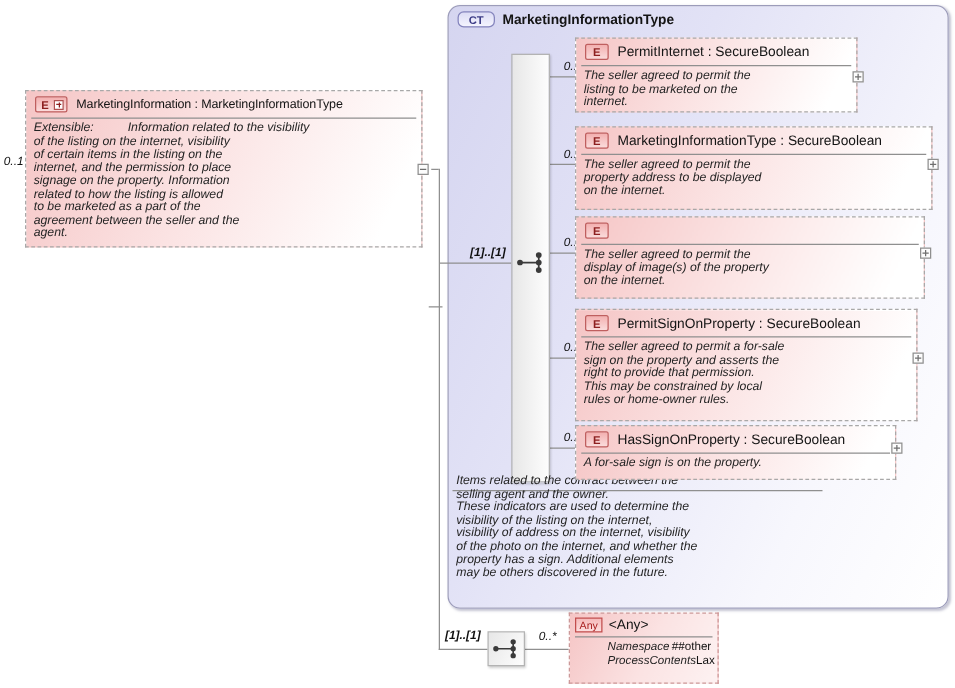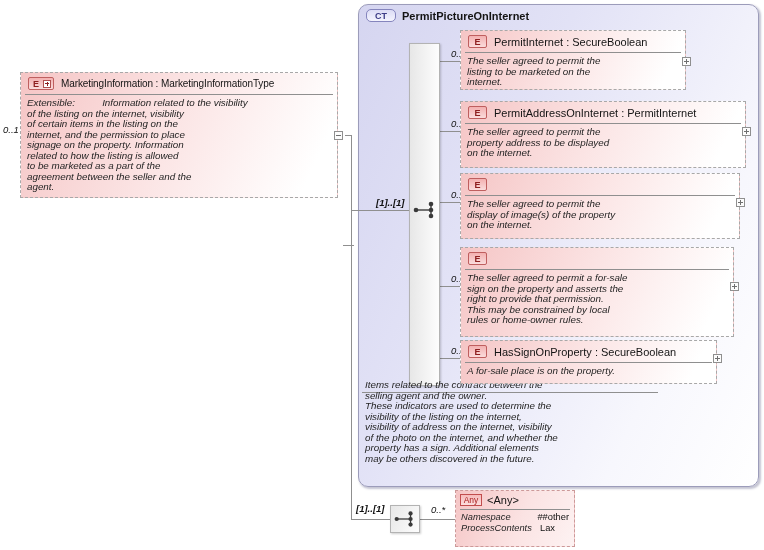--- a/index.html
+++ b/index.html
@@ -66,34 +66,34 @@
 
   
   .ct-doc-sep{position:absolute;left:362px;top:392px;width:296px;height:1px;background:#8f8f8f;z-index:2;}
   .ct-doc{position:absolute;left:365px;top:380px;width:300px;z-index:2;font-style:italic;
           font-size:9.8px;line-height:10.5px;color:#242424;white-space:pre-wrap;}
 
   
   .any-box{position:absolute;left:455px;top:490px;width:120px;height:57px;box-sizing:border-box;
            border:1px dashed #cc9999;z-index:3;
            background:linear-gradient(115deg,#f5c5c5 0%,#fbe3e3 55%,#fdf2f2 100%);}
-  .any-props{padding:2px 5px 0 5px;}
+  .any-props{padding:2px 5px 0 5px;margin-left:25px;}
   .prop-row{display:flex;font-size:9.3px;line-height:11px;}
   .prop-name{font-style:italic;color:#242424;width:79px;}
   .prop-value{font-weight:normal;color:#111;}
 </style>
 </head>
 <body>
 
 <div id="canvas">
 
   <div class="ct-box">
     <div class="ct-header">
       <span class="badge-ct">CT</span>
-      <span class="ct-title">PermitPictureOnInternet</span>
+      <span class="ct-title">MarketingInformationType</span>
     </div>
   </div>
 
   <div class="h-line" style="left:345px;top:135px;width:6px;"></div>
   <div class="v-line" style="left:351px;top:135px;height:385px;"></div>
   <div class="h-line" style="left:343px;top:245px;width:11px;"></div>
   <div class="h-line" style="left:352px;top:210px;width:57px;"></div>
   <div class="h-line" style="left:440px;top:61px;width:20px;"></div>
   <div class="h-line" style="left:440px;top:131px;width:20px;"></div>
   <div class="h-line" style="left:440px;top:202px;width:20px;"></div>
@@ -145,21 +145,21 @@
     <div class="doc">The seller agreed to permit the
 listing to be marketed on the
 internet.</div>
   </div>
   <div class="toggle plus" style="left:682px;top:57px;"></div>
 
   <span class="occ" style="left:451px;top:118px;">0..1</span>
   <div class="el-box" style="left:460px;top:101px;width:286px;height:67px;">
     <div class="el-header">
       <span class="badge-e">E</span>
-      <span class="el-title">PermitAddressOnInternet : PermitInternet</span>
+      <span class="el-title">MarketingInformationType : SecureBoolean</span>
     </div>
     <div class="sep"></div>
     <div class="doc">The seller agreed to permit the
 property address to be displayed
 on the internet.</div>
   </div>
   <div class="toggle plus" style="left:742px;top:127px;"></div>
 
   <span class="occ" style="left:451px;top:189px;">0..1</span>
   <div class="el-box" style="left:460px;top:173px;width:280px;height:66px;">
@@ -170,38 +170,39 @@
     <div class="doc">The seller agreed to permit the
 display of image(s) of the property
 on the internet.</div>
   </div>
   <div class="toggle plus" style="left:736px;top:198px;"></div>
 
   <span class="occ" style="left:451px;top:273px;">0..1</span>
   <div class="el-box" style="left:460px;top:247px;width:274px;height:90px;">
     <div class="el-header">
       <span class="badge-e">E</span>
+      <span class="el-title">PermitSignOnProperty : SecureBoolean</span>
     </div>
     <div class="sep"></div>
     <div class="doc">The seller agreed to permit a for-sale
 sign on the property and asserts the
 right to provide that permission.
 This may be constrained by local
 rules or home-owner rules.</div>
   </div>
   <div class="toggle plus" style="left:730px;top:282px;"></div>
 
   <span class="occ" style="left:451px;top:345px;">0..1</span>
   <div class="el-box" style="left:460px;top:340px;width:257px;height:44px;">
     <div class="el-header">
       <span class="badge-e">E</span>
       <span class="el-title">HasSignOnProperty : SecureBoolean</span>
     </div>
     <div class="sep"></div>
-    <div class="doc">A for-sale place is on the property.</div>
+    <div class="doc">A for-sale sign is on the property.</div>
   </div>
   <div class="toggle plus" style="left:713px;top:354px;"></div>
 
   <div class="ct-doc-sep"></div>
   <div class="ct-doc">Items related to the contract between the
 selling agent and the owner.
 These indicators are used to determine the
 visibility of the listing on the internet,
 visibility of address on the internet, visibility
 of the photo on the internet, and whether the

